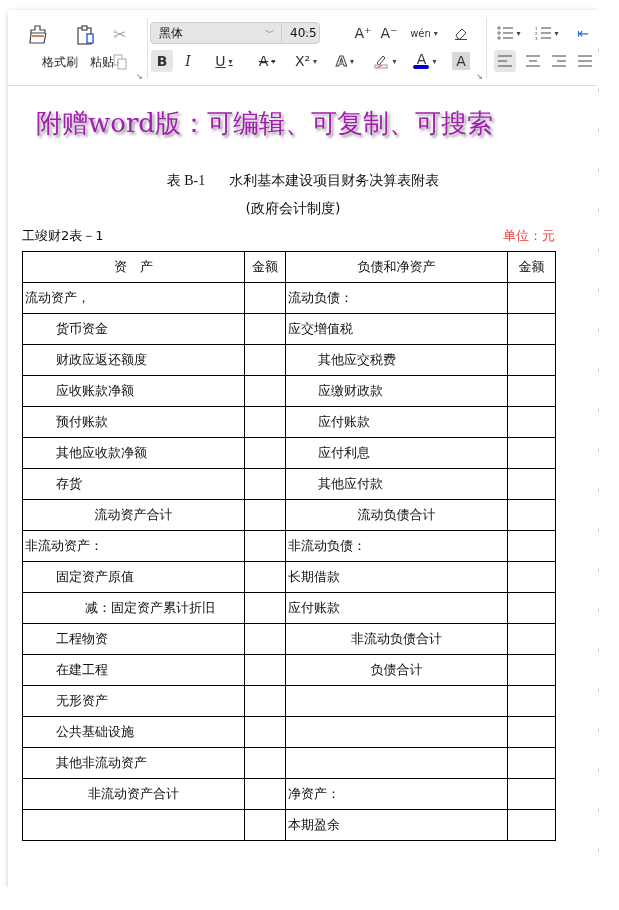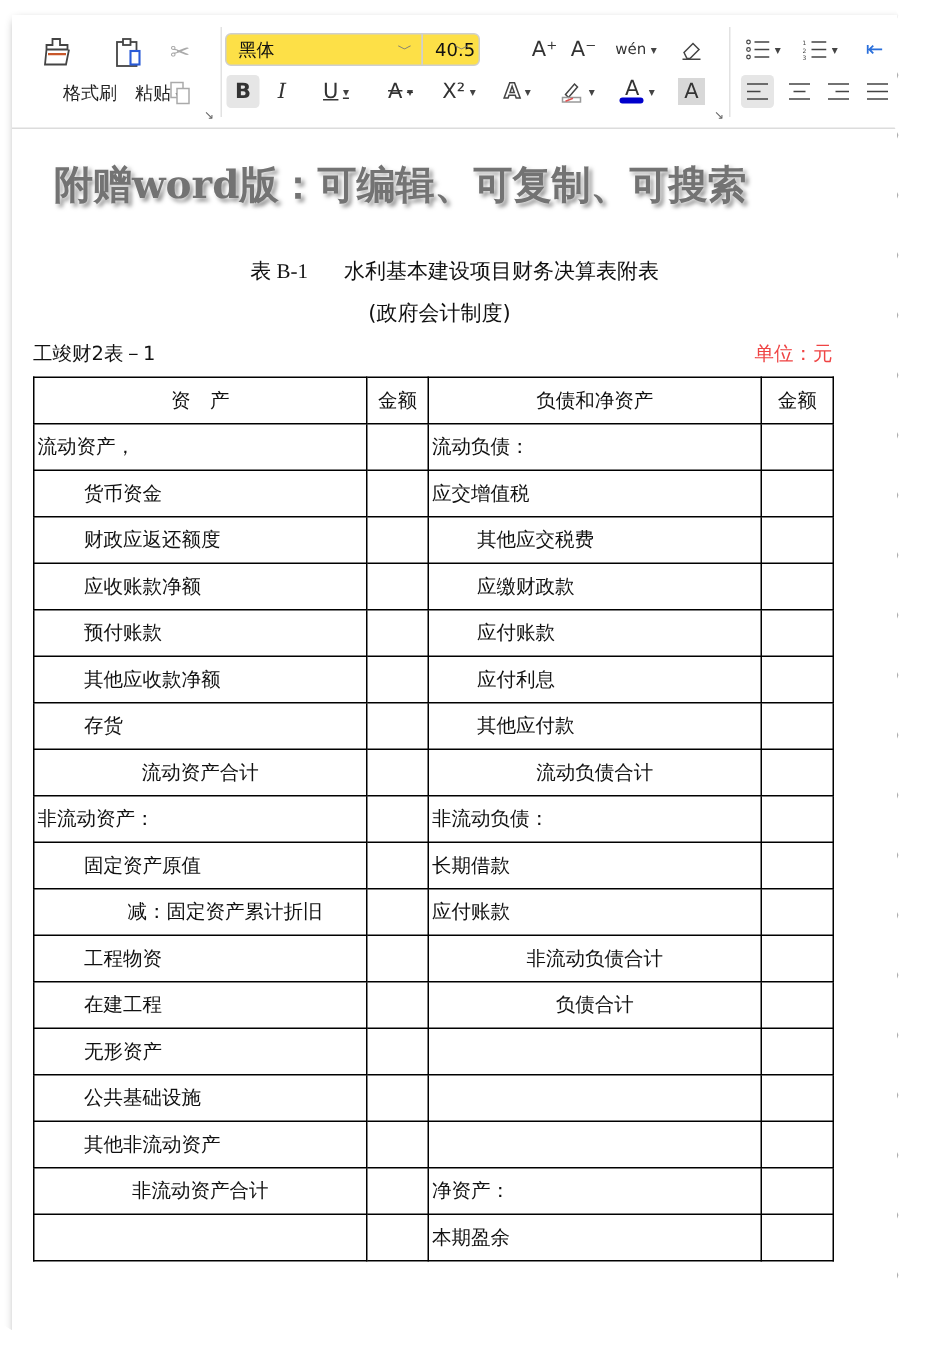--- a/index.html
+++ b/index.html
@@ -15,34 +15,34 @@
   }
   
   .ribbon {
     position:absolute; left:0; top:0; width:590px; height:75px;
     background:#fff; border-bottom:1px solid #dcdcdc;
   }
   .rb-btn { position:absolute; display:flex; align-items:center; justify-content:center; color:#333; font-size:12px; }
   .big-label { position:absolute; font-size:12px; color:#222;margin-left:24px; }
   .sep { position:absolute; top:8px; width:1px; height:60px; background:#e2e2e2; }
   .combo {
-    position:absolute; top:12px; height:22px; border:1px solid #cfcfcf; background:#fde047;
+    position:absolute; top:12px; height:22px; border:1px solid #cfcfcf; background:#e5e5e5;
     font-size:12px; color:#111; display:flex; align-items:center; padding-left:8px; box-sizing:border-box;
   }
   .combo .chev { position:absolute; right:6px; top:3px; font-size:10px; color:#777; }
   .tool { position:absolute; font-size:14px; color:#333; display:flex; align-items:center; justify-content:center; height:22px; }
   .tool.active { background:#e6e6e6; border-radius:3px; }
   .caret { font-size:8px; color:#444; margin-left:3px; }
   .launcher { position:absolute; font-size:8px; color:#666; }
 
   
   .page { position:absolute; left:0; top:76px; width:590px; height:804px; background:#fff; }
   .banner {
-    position:absolute; left:28px; top:20px; font-size:26px; font-weight:bold;
-    font-family:"DejaVu Serif", serif; color:#737373; letter-spacing:0px;
+    position:absolute; left:28px; top:20px; font-size:26px; font-weight:normal;
+    font-family:"DejaVu Serif", serif; color:#a21caf; letter-spacing:0px;
     text-shadow: 0 0 3px #fff, 2px 2px 3px rgba(0,0,0,0.5);
   }
   .doc-title { position:absolute; left:0; width:590px; top:86px; text-align:center; font-size:14px; color:#111; }
   .doc-title .code { font-family:"Liberation Serif", serif; margin-right:24px; }
   .doc-sub { position:absolute; left:0; width:570px; top:114px; text-align:center; font-size:14px; color:#111; }
   .meta-left { position:absolute; left:14px; top:141px; font-size:13px; color:#111; }
   .meta-right { position:absolute; left:495px; top:141px; font-size:13px; color:#ef4444; }
 
   table.fin {
     position:absolute; left:14px; top:165px; border-collapse:collapse;

